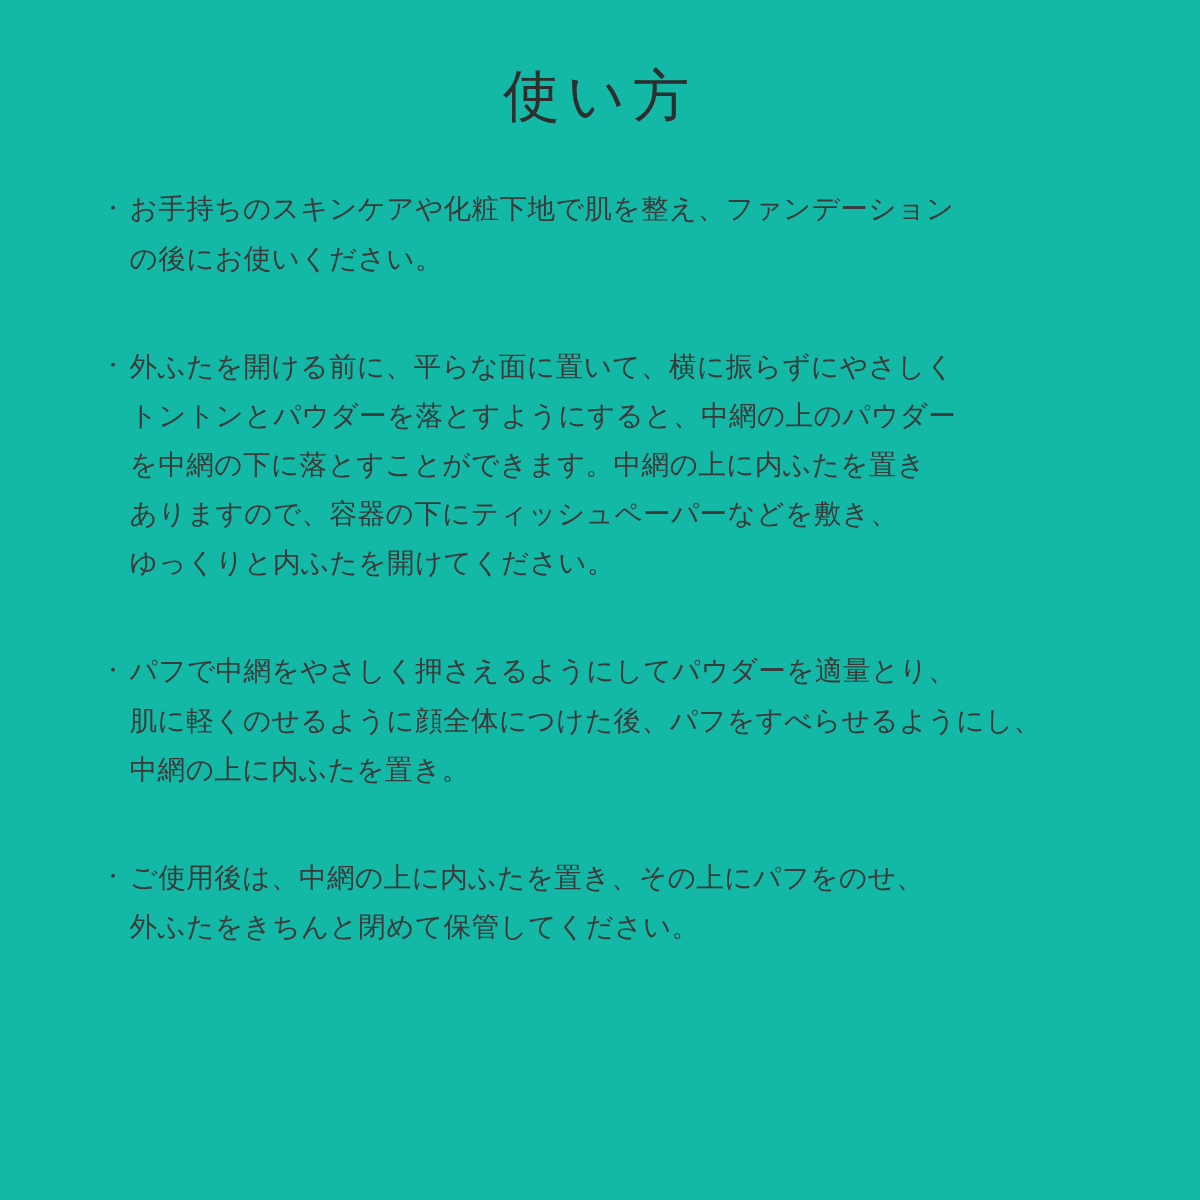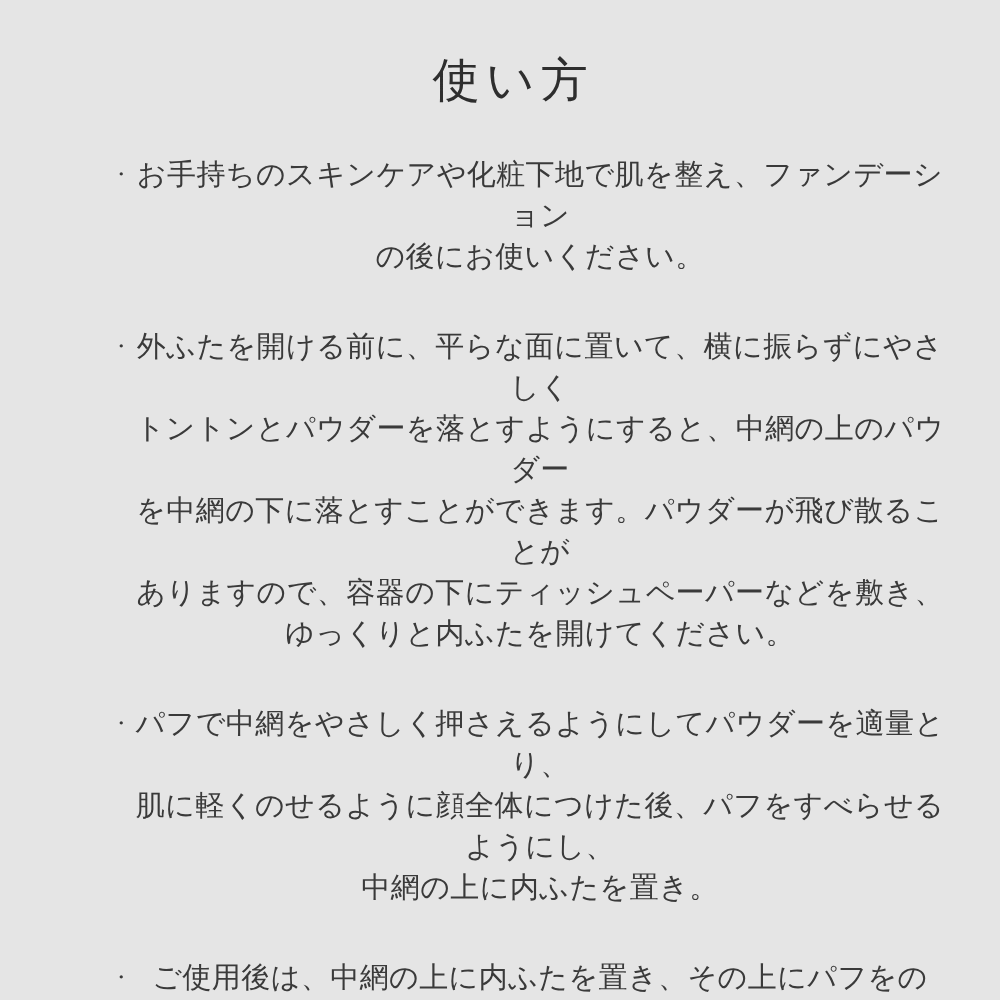--- a/index.html
+++ b/index.html
@@ -11,22 +11,21 @@
     width: 1000px;
     height: 1000px;
     font-family: "Liberation Sans", "DejaVu Sans", sans-serif;
     color: #3a3a3a;
     overflow: hidden;
   }
   .page {
     width: 1000px;
     height: 1000px;
     box-sizing: border-box;
-    background: #e5e5e5;
-    padding-left: 27px;
+    background: #14b8a6;
   }
   .page-title {
     text-align: center;
     font-size: 47px;
     font-weight: 400;
     letter-spacing: 0.14em;
     color: #2e2e2e;
     padding-top: 52px;
     margin: 0 0 0 0;
     line-height: 1.2;
@@ -46,26 +45,25 @@
   }
   .bullet {
     flex: 0 0 24px;
     font-size: 20px;
     line-height: 41px;
     color: #3a3a3a;
     text-align: left;
   }
   .item-text {
     flex: 1;
-    font-size: 29px;
+    font-size: 23px;
     line-height: 41px;
     letter-spacing: 0.015em;
     white-space: pre-line;
     color: #3a3a3a;
-    text-align: center;
   }
 </style>
 </head>
 <body>
 
 <div class="page">
 
   <h1 class="page-title">使い方</h1>
 
   <div class="usage-list">
@@ -73,21 +71,21 @@
     <div class="usage-item">
       <span class="bullet">・</span>
       <span class="item-text">お手持ちのスキンケアや化粧下地で肌を整え、ファンデーション
 の後にお使いください。</span>
     </div>
 
     <div class="usage-item">
       <span class="bullet">・</span>
       <span class="item-text">外ふたを開ける前に、平らな面に置いて、横に振らずにやさしく
 トントンとパウダーを落とすようにすると、中網の上のパウダー
-を中網の下に落とすことができます。パウダーが飛び散ることが
+を中網の下に落とすことができます。中網の上に内ふたを置き
 ありますので、容器の下にティッシュペーパーなどを敷き、
 ゆっくりと内ふたを開けてください。</span>
     </div>
 
     <div class="usage-item">
       <span class="bullet">・</span>
       <span class="item-text">パフで中網をやさしく押さえるようにしてパウダーを適量とり、
 肌に軽くのせるように顔全体につけた後、パフをすべらせるようにし、
 中網の上に内ふたを置き。</span>
     </div>

